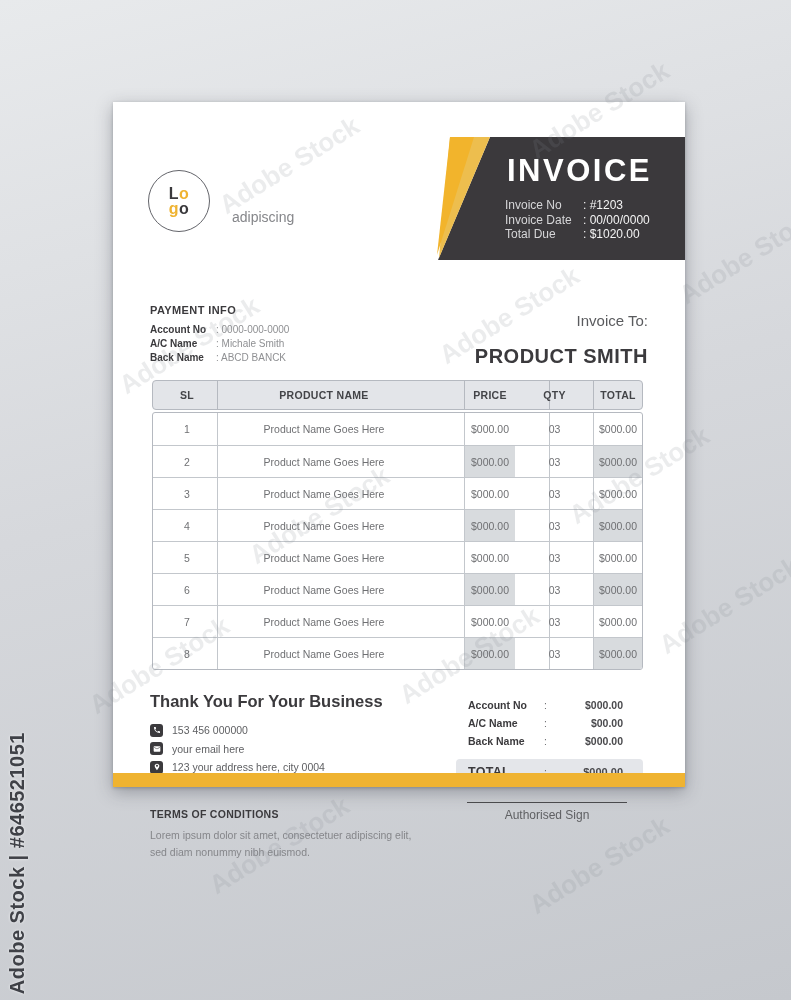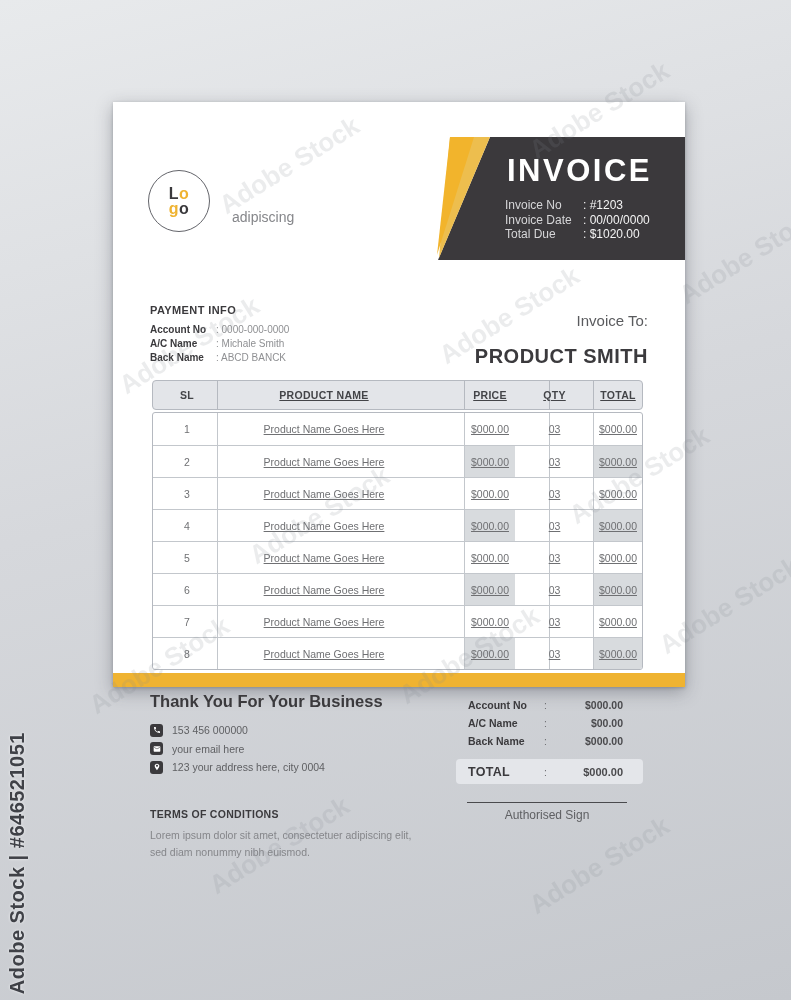--- a/index.html
+++ b/index.html
@@ -8,21 +8,21 @@
     background:linear-gradient(165deg,#e8eaec 0%,#d6d8dc 45%,#c5c8cd 100%); }
 
   
   .wm { position:absolute; font-size:26px; font-weight:bold; color:rgba(130,134,140,0.16);
     transform:rotate(-32deg); white-space:nowrap; z-index:6; pointer-events:none; }
   .wm-sidebar { position:absolute; left:6px; bottom:6px; writing-mode:vertical-rl;
     transform:rotate(180deg); font-size:20px; font-weight:bold; color:#3f4147;
     text-shadow:0 0 3px rgba(255,255,255,0.8); z-index:7; letter-spacing:0.5px; }
 
   
-  .page { position:absolute; left:113px; top:102px; width:572px; height:585px; background:#ffffff;
+  .page { position:absolute; left:113px; top:102px; width:572px; height:685px; background:#ffffff;
     box-shadow:0 5px 16px rgba(45,50,60,0.35), 0 1px 3px rgba(45,50,60,0.25); z-index:2; }
 
   
   .logo-circle { position:absolute; left:35px; top:68px; width:62px; height:62px; border:1.5px solid #63646a;
     border-radius:50%; display:flex; flex-direction:column; align-items:center; justify-content:center;
     line-height:15px; font-weight:bold; font-size:16px; letter-spacing:0.5px; }
   .logo-dark { color:#3a393c; } .logo-accent { color:#EFB331; }
   .company-name { position:absolute; left:93px; top:83px; font-size:23px; font-weight:bold;
     color:#3b3a3d; letter-spacing:0.8px; }
   .company-tagline { position:absolute; left:119px; top:107px; font-size:14px; color:#85868a; }
@@ -55,21 +55,21 @@
 
   
   .items { position:absolute; left:39px; top:278px; width:491px; font-size:10.5px; }
   .t-head { display:grid; grid-template-columns:30px 247px 85px 44px 1fr; height:30px;
     background:#e3e5e9; border:1px solid #b5b9c0; border-radius:4px; overflow:hidden; }
   .t-head .t-cell { font-weight:bold; color:#434448; letter-spacing:0.3px; }
   .t-body { margin-top:2px; border:1px solid #b5b9c0; border-radius:3px; overflow:hidden; background:#fff; }
   .t-row { display:grid; grid-template-columns:30px 247px 85px 44px 1fr; height:32px; }
   .t-row + .t-row { border-top:1px solid #c3c7cc; }
   .t-cell { display:flex; align-items:center; justify-content:center; color:#6f7073;margin-left:34px; }
-  .t-cell + .t-cell { border-left:1px solid #c3c7cc;text-decoration:underline; }
+  .t-cell + .t-cell { border-left:1px solid #c3c7cc; }
   .t-head .t-cell + .t-cell { border-left:1px solid #b5b9c0; }
   .t-cell.shade { background:#d8dbde; }
 
   
   .thankyou { position:absolute; left:37px; top:590px; }
   .ty-heading { font-size:16.5px; font-weight:bold; color:#3b3a3d; margin-bottom:10px; }
   .contact-row { display:flex; align-items:center; height:18.5px; }
   .c-icon { width:13px; height:13px; background:#3b3a3d; border-radius:3px; display:flex;
     align-items:center; justify-content:center; margin-right:9px; flex:none; }
   .c-icon svg { width:8px; height:8px; fill:#ffffff; }

